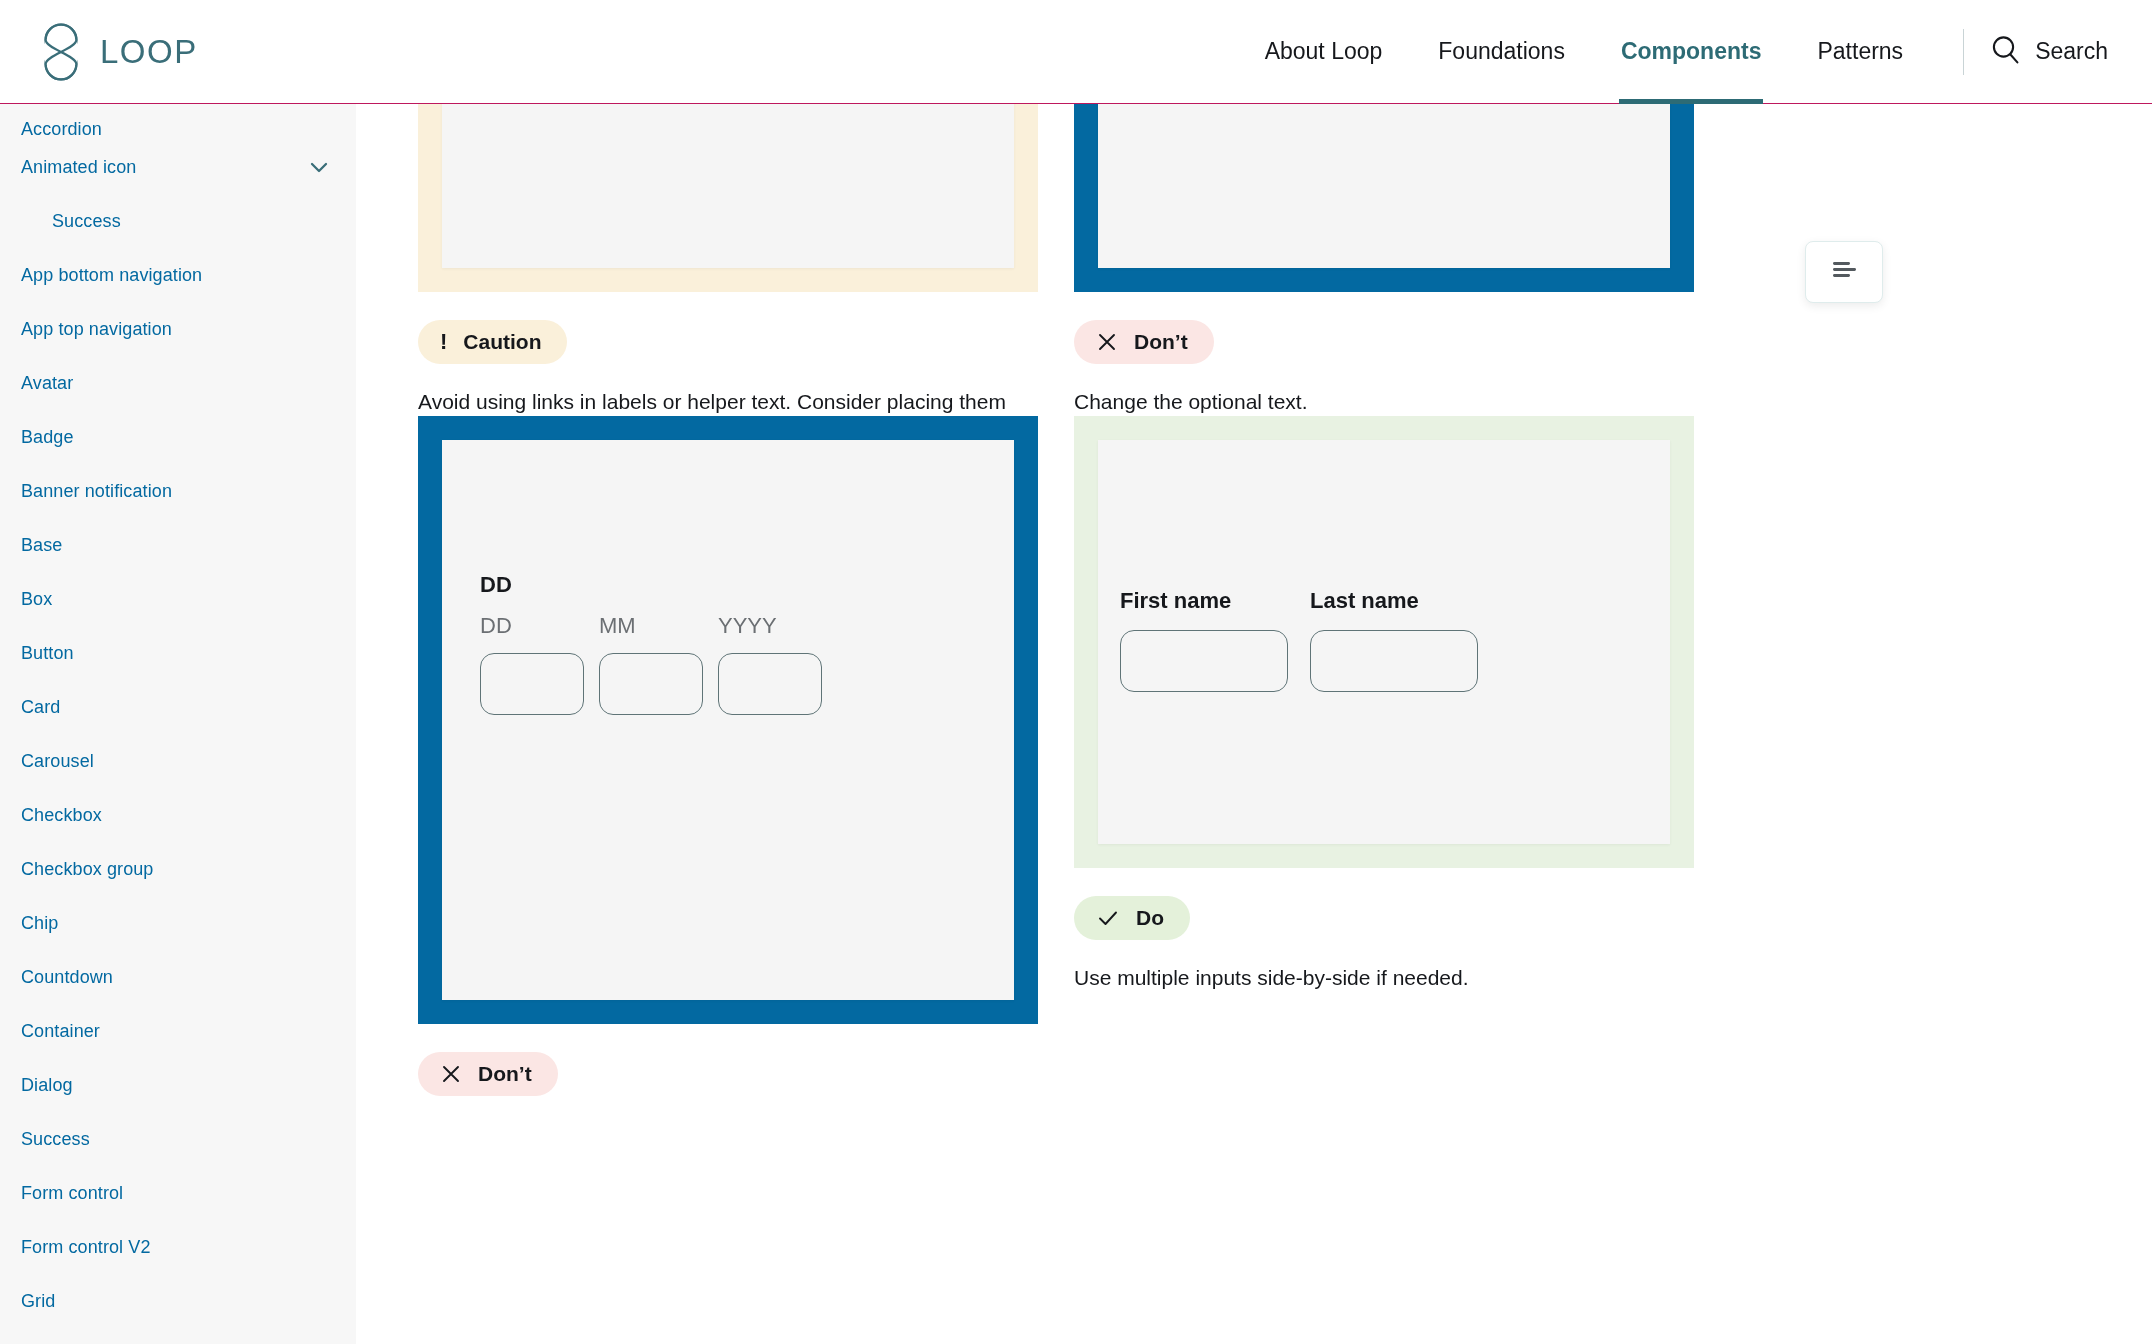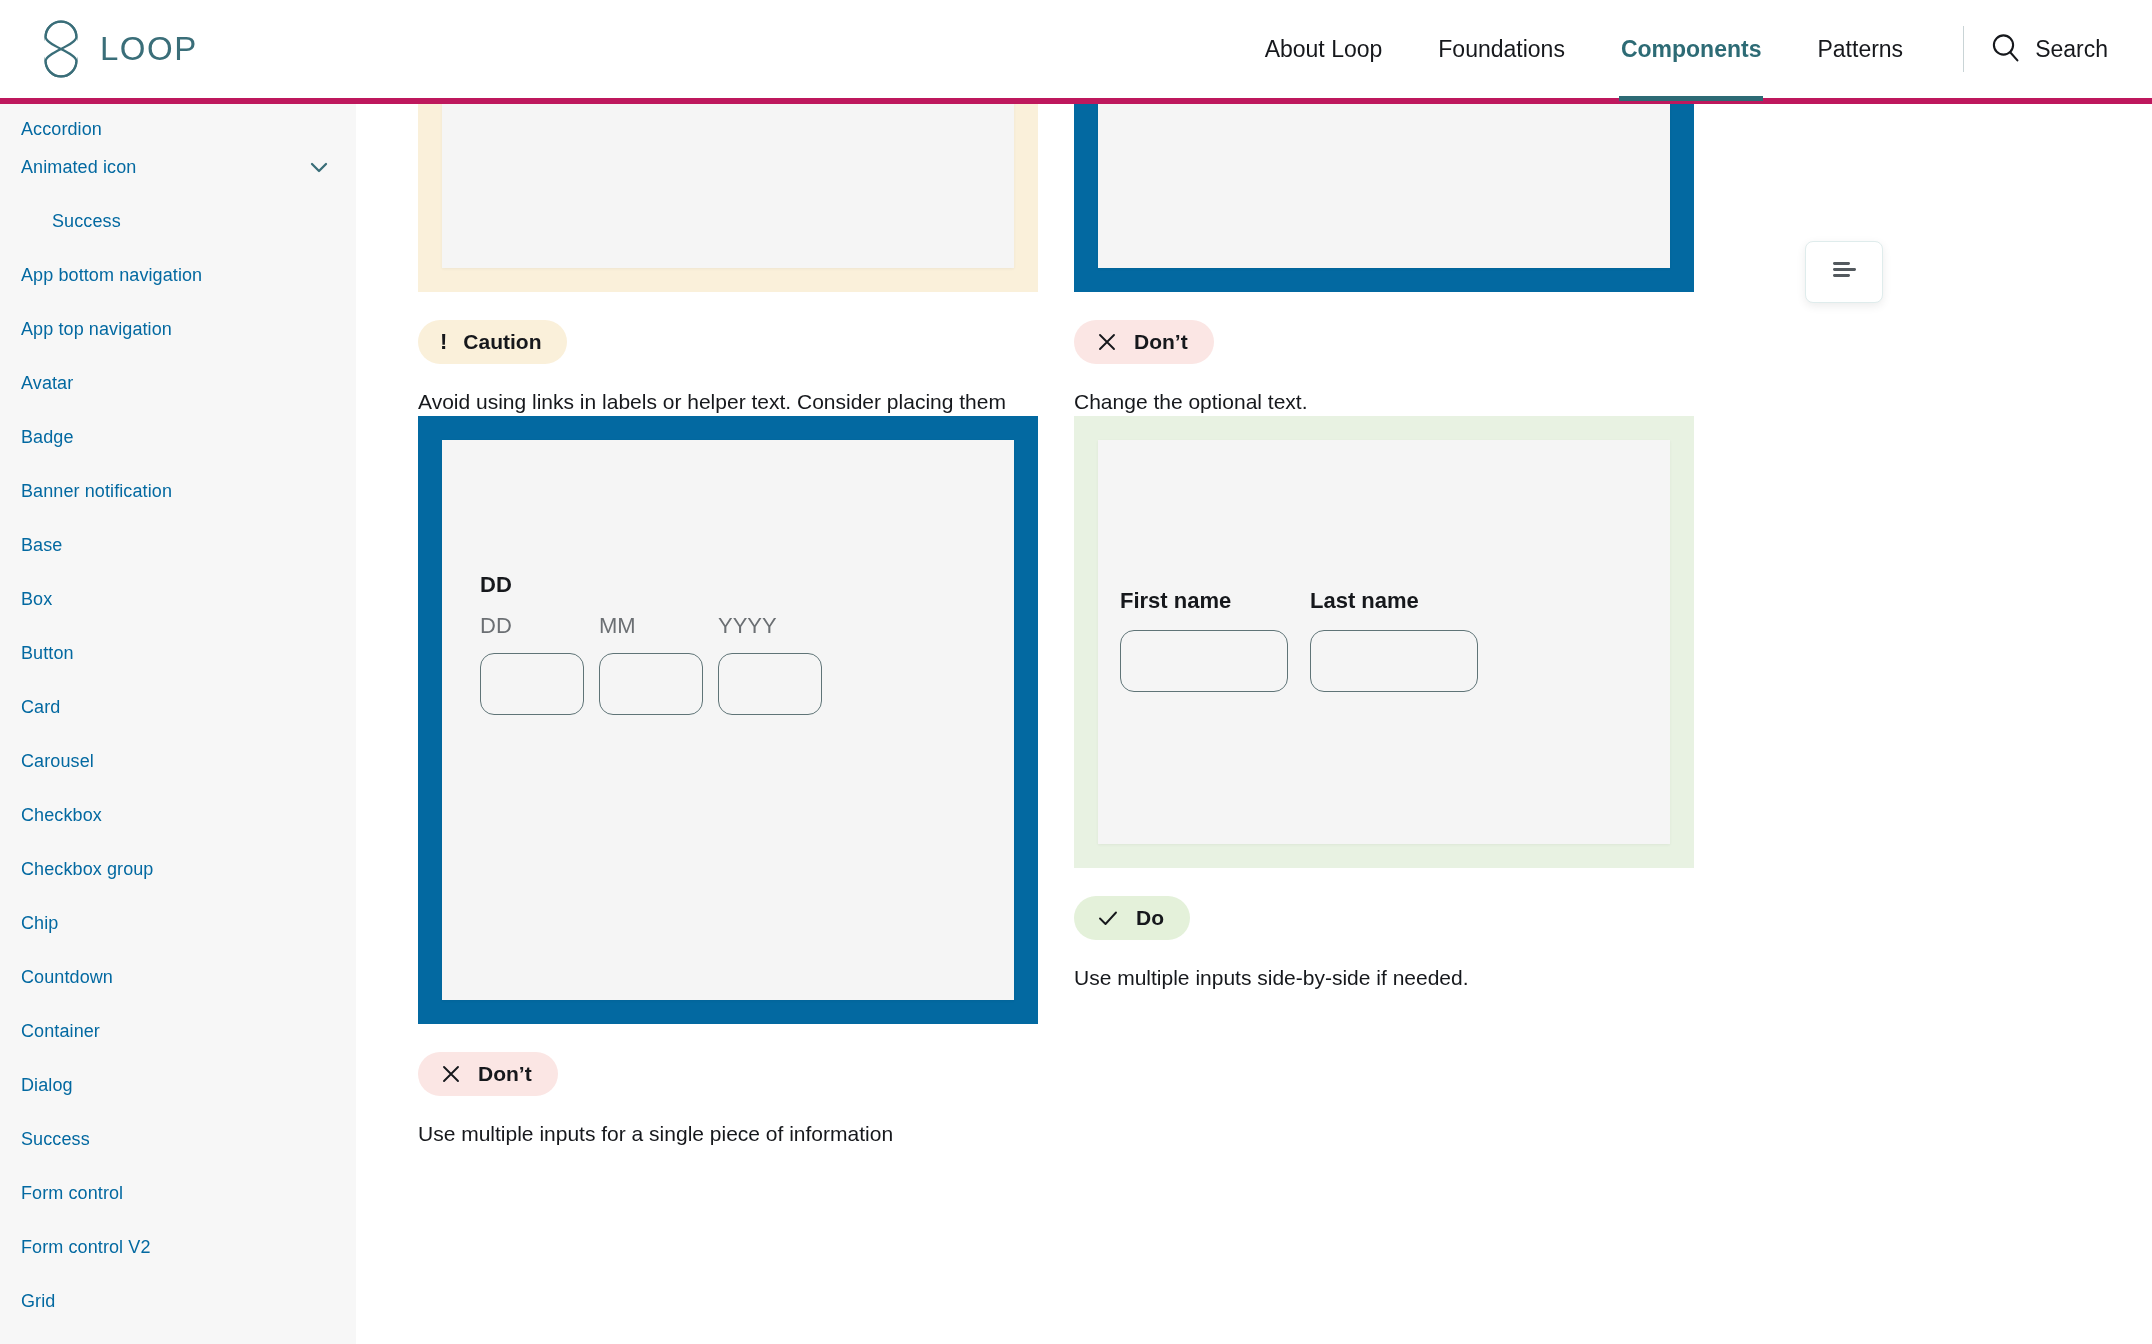--- a/index.html
+++ b/index.html
@@ -13,21 +13,21 @@
     -webkit-font-smoothing: antialiased;
   }
 
   
   #site-header {
     position: absolute;
     top: 0; left: 0;
     width: 2152px;
     height: 104px;
     background: #ffffff;
-    border-bottom: 6px solid #be185d;
+    border-bottom: 1px solid #be185d;
     display: flex;
     align-items: center;
     z-index: 50;
   }
 
   #brand {
     display: flex;
     align-items: center;
     margin-left: 38px;
     gap: 16px;
@@ -389,21 +389,20 @@
         </div>
       </div>
       <div class="pill dont">
         <span class="glyph">
           <svg width="22" height="22" viewBox="0 0 22 22" fill="none">
             <path d="M4 4 L18 18 M18 4 L4 18" stroke="#16181c" stroke-width="1.9" stroke-linecap="round"></path>
           </svg>
         </span>
         <span>Don’t</span>
       </div>
-      <div class="caption">Use multiple inputs for a single piece of information</div>
     </div>
 
     <div class="example">
       <div class="frame do">
         <div class="canvas" style="height:404px;">
 
           <div style="position:absolute;left:22px;top:150px;display:flex;gap:22px;">
             <div>
               <div class="field-label">First name</div>
               <div class="txt-input" style="width:168px;height:62px;margin-top:18px;"></div>

